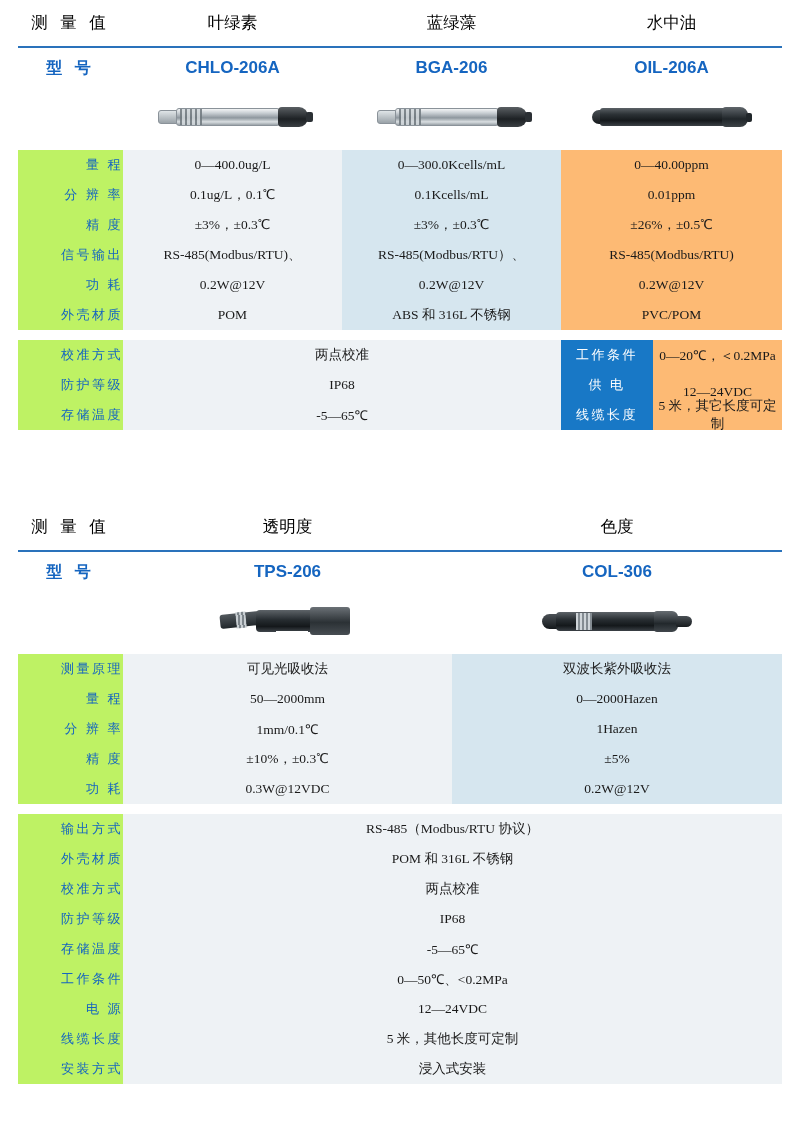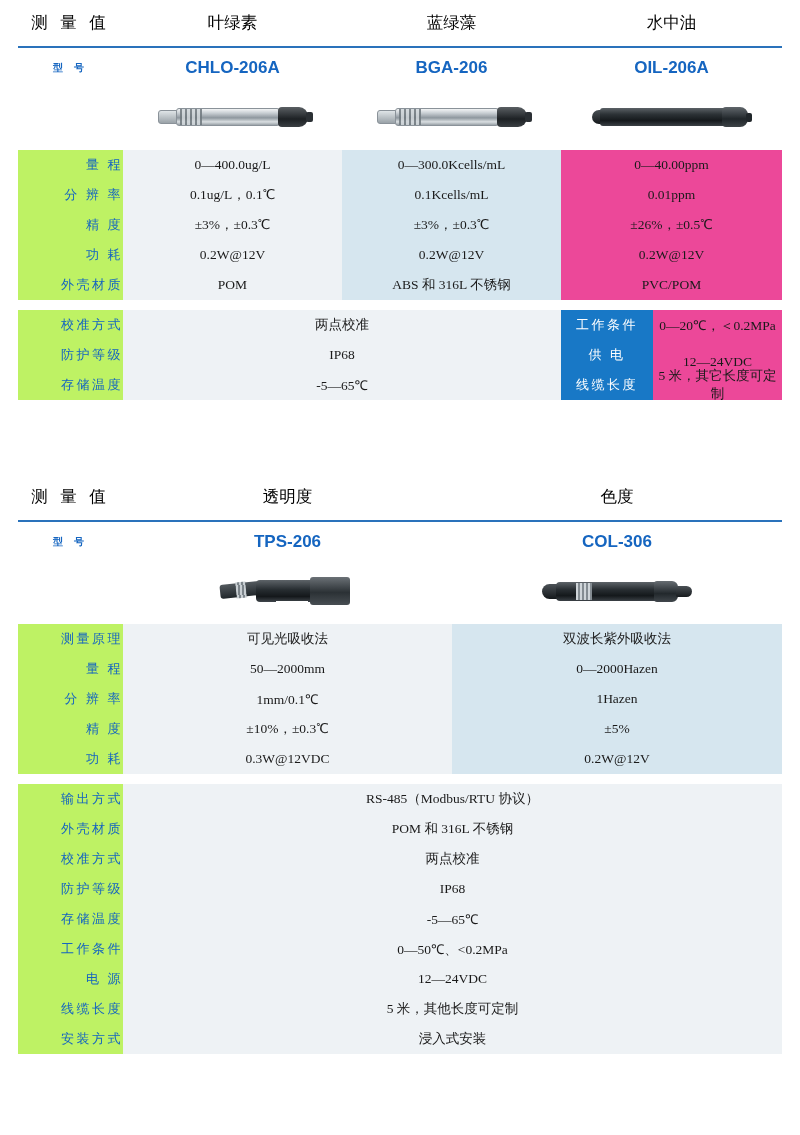--- a/index.html
+++ b/index.html
@@ -55,21 +55,21 @@
   }
 
   
   .model-row td {
     height: 40px;
     text-align: center;
   }
   .model-label {
     color: #1565c0;
     font-weight: bold;
-    font-size: 10px;
+    font-size: 16px;
     letter-spacing: 4px;
   }
   .model-val {
     color: #1565c0;
     font-weight: bold;
     font-size: 17px;
   }
 
   
   .img-row td {
@@ -91,21 +91,21 @@
     color: #1a1a1a;
     font-family: Liberation Serif, serif;
   }
   .cell {
     height: 30px;
   }
 
   .bg-light { background: #eef2f5; }
   .bg-blue  { background: #d6e6ef; }
   .bg-lbl2  { background: #bef264; text-align: right; }
-  .bg-white { background: #ec4899; }
+  .bg-white { background: #fdba74; }
 
   .badge {
     background: #1878c6;
     color: #ffffff;
     font-size: 13px;
     letter-spacing: 2.5px;
     text-align: center;
     height: 30px;
     line-height: 30px;
   }
@@ -311,20 +311,26 @@
       <td class="cell row-val bg-blue">0.1Kcells/mL</td>
       <td class="cell row-val bg-white">0.01ppm</td>
     </tr>
     <tr>
       <td class="cell row-label bg-lbl2">精      度</td>
       <td class="cell row-val bg-light">±3%，±0.3℃</td>
       <td class="cell row-val bg-blue">±3%，±0.3℃</td>
       <td class="cell row-val bg-white">±26%，±0.5℃</td>
     </tr>
     <tr>
+      <td class="cell row-label bg-lbl2">信号输出</td>
+      <td class="cell row-val bg-light nowrap">RS-485(Modbus/RTU)、</td>
+      <td class="cell row-val bg-blue nowrap">RS-485(Modbus/RTU）、</td>
+      <td class="cell row-val bg-white nowrap">RS-485(Modbus/RTU)</td>
+    </tr>
+    <tr>
       <td class="cell row-label bg-lbl2">功      耗</td>
       <td class="cell row-val bg-light">0.2W@12V</td>
       <td class="cell row-val bg-blue">0.2W@12V</td>
       <td class="cell row-val bg-white">0.2W@12V</td>
     </tr>
     <tr>
       <td class="cell row-label bg-lbl2">外壳材质</td>
       <td class="cell row-val bg-light">POM</td>
       <td class="cell row-val bg-blue">ABS 和 316L 不锈钢</td>
       <td class="cell row-val bg-white">PVC/POM</td>

